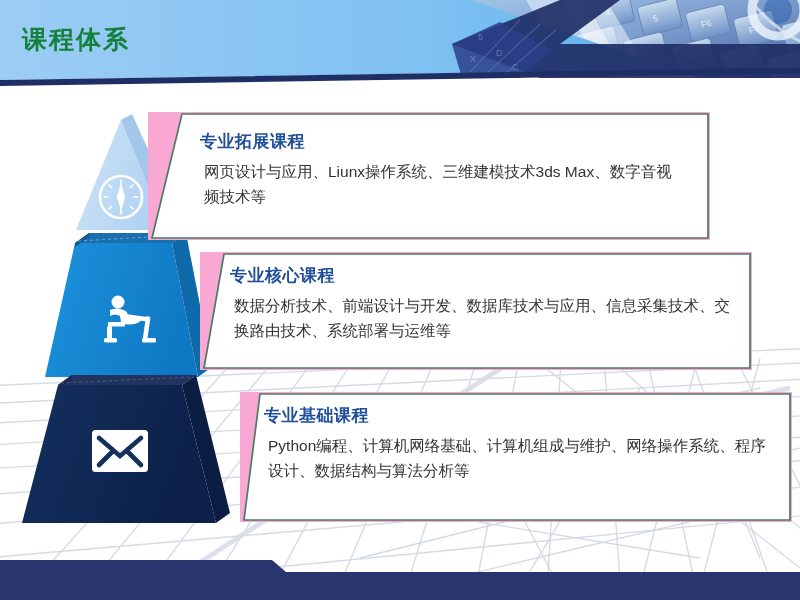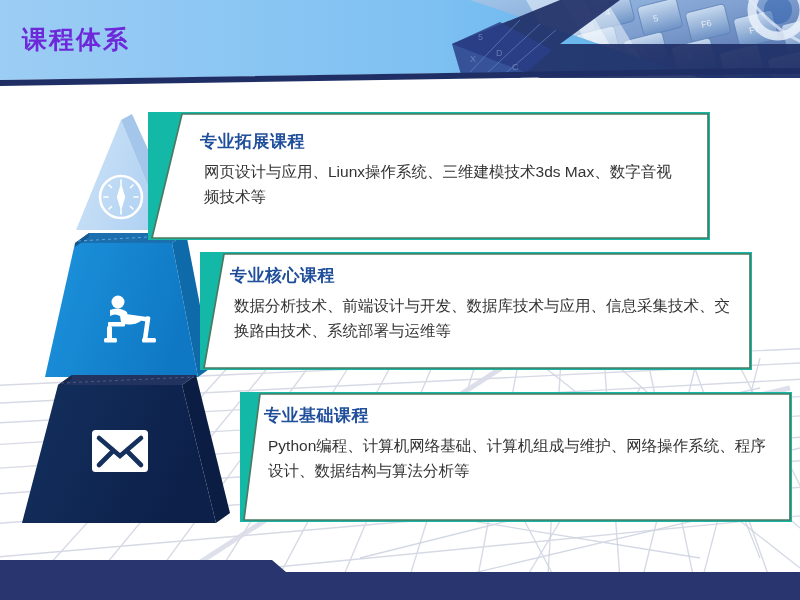--- a/index.html
+++ b/index.html
@@ -36,38 +36,38 @@
   .header-bg {
     position: absolute;
     left: 0; top: 0;
     width: 800px; height: 92px;
   }
   .header-title {
     position: absolute;
     left: 22px; top: 23px;
     font-size: 25px;
     font-weight: bold;
-    color: #6d28d9;
+    color: #15803d;
     letter-spacing: 2px;
     white-space: nowrap;
     z-index: 5;
   }
 
   
   .pyramid {
     position: absolute;
     left: 20px; top: 100px;
     width: 260px; height: 440px;
   }
 
   
   .card {
     position: absolute;
     box-sizing: border-box;
-    background: #14b8a6;
+    background: #f9a8d4;
   }
   .card .card-svg {
     position: absolute;
     left: 0; top: 0;
   }
   .card-inner {
     position: absolute;
     z-index: 2;
   }
   .card-title {

